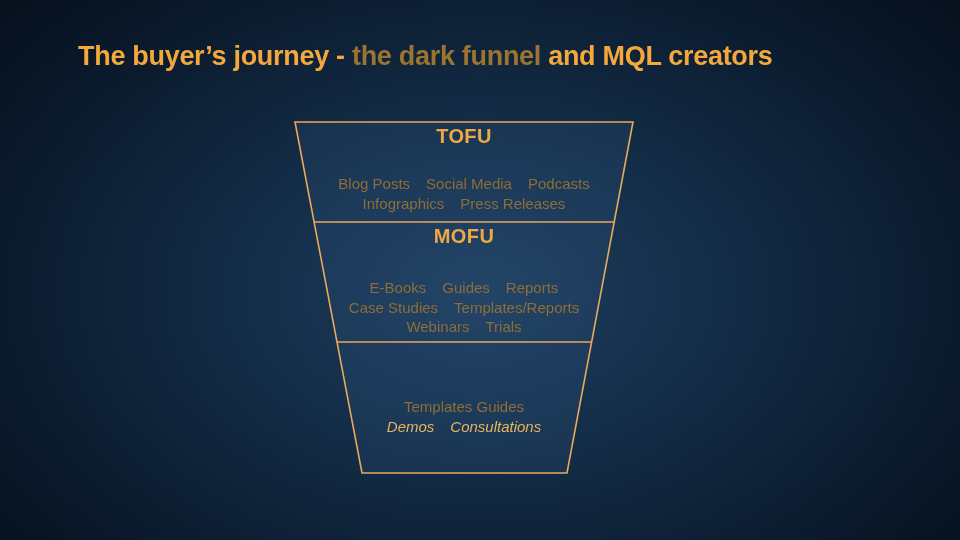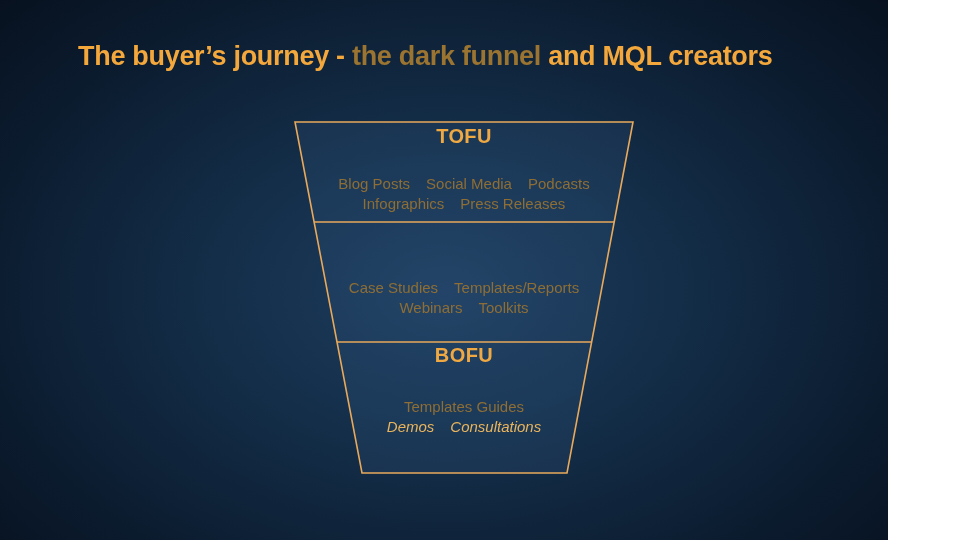--- a/index.html
+++ b/index.html
@@ -5,21 +5,21 @@
   html, body {
     margin: 0;
     padding: 0;
     width: 960px;
     height: 540px;
     overflow: hidden;
     font-family: "Liberation Sans", sans-serif;
   }
   .slide {
     position: relative;
-    width: 888px;
+    width: 960px;
     height: 540px;
     background:
       radial-gradient(ellipse 760px 520px at 50% 54%,
         var(--background-center, #1d3d5e) 0%,
         #142e49 30%,
         #0b1b2e 62%,
         var(--background-edge, #040811) 100%);
   }
 
   
@@ -100,30 +100,33 @@
   <div class="fblock hdr-tofu section-header">TOFU</div>
   <div class="fblock body-tofu">
     <div class="item-line">
       <span class="item dim">Blog Posts</span><span class="item dim">Social Media</span><span class="item dim">Podcasts</span>
     </div>
     <div class="item-line">
       <span class="item dim">Infographics</span><span class="item dim">Press Releases</span>
     </div>
   </div>
 
+  <div class="fblock hdr-mofu section-header">MOFU</div>
   <div class="fblock body-mofu">
+    <div class="item-line">
+      <span class="item dim">E-Books</span><span class="item dim">Guides</span><span class="item dim">Reports</span>
+    </div>
     <div class="item-line">
       <span class="item dim">Case Studies</span><span class="item dim">Templates/Reports</span>
     </div>
     <div class="item-line">
-      <span class="item dim">Webinars</span><span class="item dim">Toolkits</span>
+      <span class="item dim">Webinars</span><span class="item dim">Trials</span>
     </div>
   </div>
 
-  <div class="fblock hdr-bofu section-header">BOFU</div>
   <div class="fblock body-bofu">
     <div class="item-line">
       <span class="item dim">Templates Guides</span>
     </div>
     <div class="item-line">
       <span class="item bright">Demos</span><span class="item bright">Consultations</span>
     </div>
   </div>
 
 </div>

